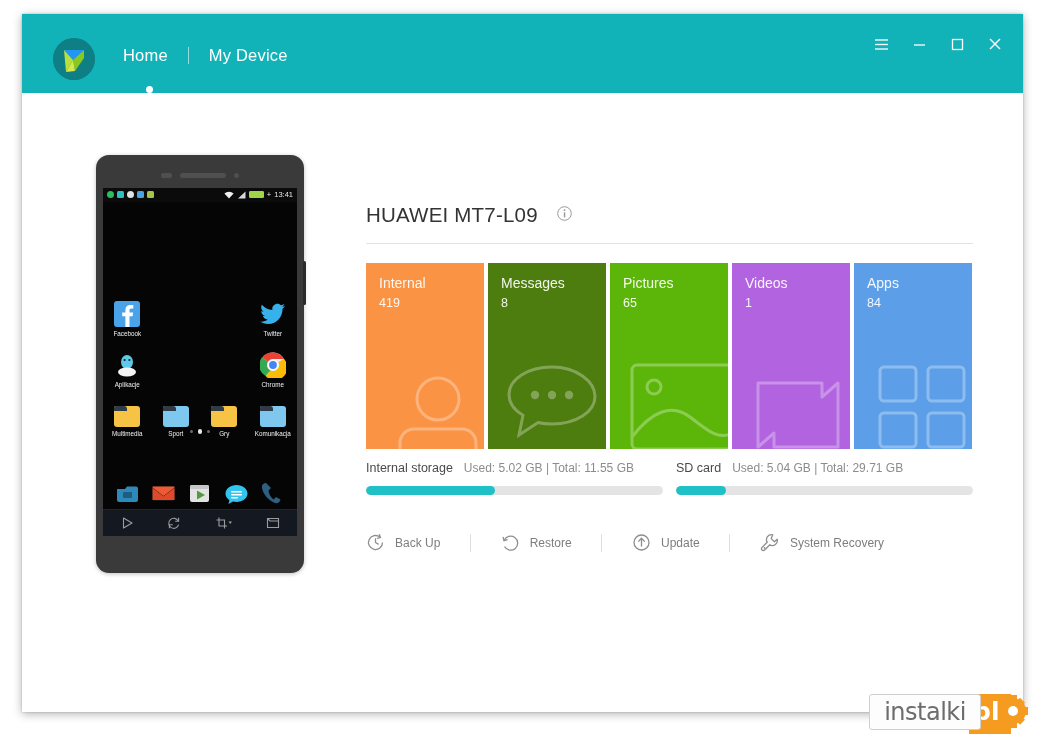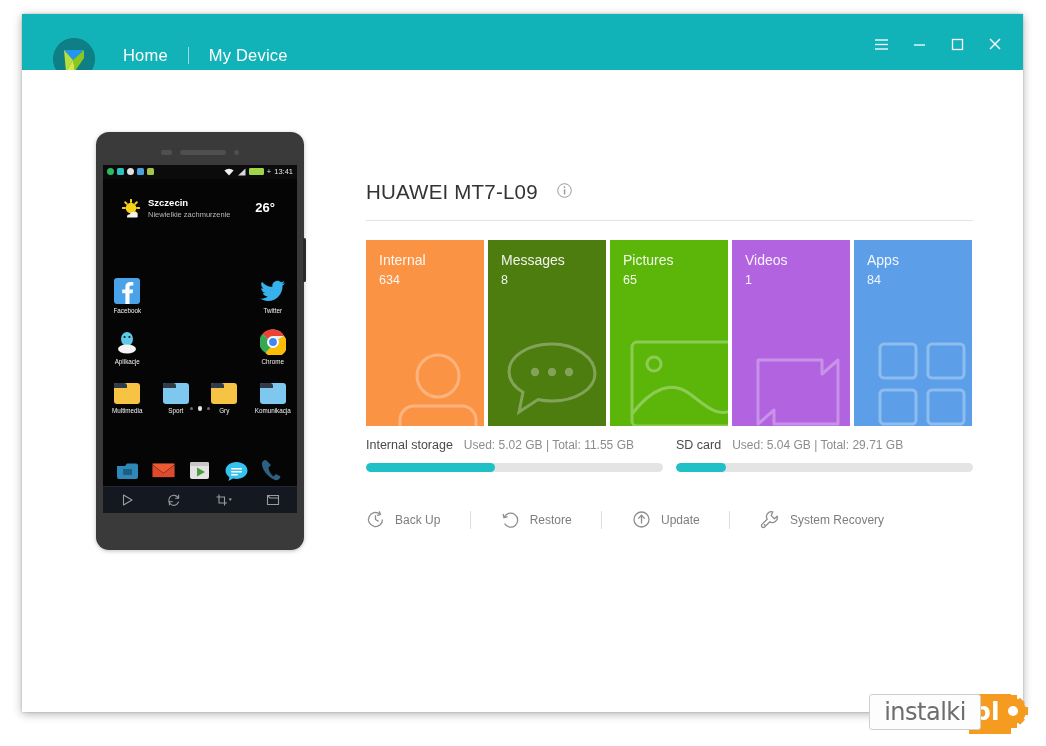--- a/index.html
+++ b/index.html
@@ -15,21 +15,21 @@
     position: absolute;
     left: 22px; top: 14px;
     width: 1001px; height: 698px;
     background: #ffffff;
     box-shadow: 0 2px 9px rgba(0,0,0,0.30), 0 0 2px rgba(0,0,0,0.20);
   }
 
   
   #title-bar {
     position: relative;
-    height: 56px;
+    height: 79px;
     background: #12b3b8;
   }
   #brand-logo {
     position: absolute; left: 31px; top: 24px;
     width: 42px; height: 42px;
     border-radius: 50%;
     background: #0c7f84;
     overflow: hidden;
   }
   #brand-logo svg { display: block; }
@@ -362,38 +362,20 @@
             </svg>
             <svg width="9" height="8" viewBox="0 0 9 8" aria-hidden="true">
               <polygon points="8.5,0.5 8.5,7.5 1,7.5" fill="#d8d8d8"></polygon>
             </svg>
             <span class="sb-batt"></span>
             <span class="sb-time">+</span>
             <span class="sb-time">13:41</span>
           </div>
         </div>
 
-        <div id="weather-widget">
-          <svg id="weather-icon" width="22" height="22" viewBox="0 0 22 22" aria-hidden="true">
-            <circle cx="10" cy="9" r="5.3" fill="#f7d117"></circle>
-            <g stroke="#f7d117" stroke-width="2" stroke-linecap="round">
-              <line x1="10" y1="0.8" x2="10" y2="3"></line>
-              <line x1="10" y1="15" x2="10" y2="17.2"></line>
-              <line x1="1.8" y1="9" x2="4" y2="9"></line>
-              <line x1="16" y1="9" x2="18.2" y2="9"></line>
-              <line x1="4.2" y1="3.2" x2="5.7" y2="4.7"></line>
-              <line x1="14.3" y1="13.3" x2="15.8" y2="14.8"></line>
-              <line x1="15.8" y1="3.2" x2="14.3" y2="4.7"></line>
-            </g>
-            <path d="M6 18.5 a3 3 0 0 1 3-3.2 a4 4 0 0 1 7.6 0.6 a2.5 2.5 0 0 1 -0.4 2.6 Z" fill="#f2f2f2"></path>
-          </svg>
-          <span id="weather-city">Szczecin</span>
-          <span id="weather-desc">Niewielkie zachmurzenie</span>
-          <span id="weather-temp">26°</span>
-        </div>
 
         <div id="app-grid">
 
           <div class="app-row">
             <div class="app-cell">
               <span class="app-ico">
                 <svg width="26" height="26" viewBox="0 0 26 26" aria-hidden="true">
                   <rect width="26" height="26" rx="3" fill="#4aa3e8"></rect>
                   <path d="M15.5 26 V15.2 h3.1 l0.5-3.7 h-3.6 V9.2 c0-1 0.3-1.8 1.8-1.8 h2 V4.1 C18.9 4 17.7 3.9 16.3 3.9 c-2.9 0-4.9 1.8-4.9 5 v2.6 H8.2 v3.7 h3.2 V26 Z" fill="#ffffff"></path>
                 </svg>
@@ -559,21 +541,21 @@
             <rect x="6.8" y="6.2" width="1.5" height="5.2" rx="0.6" fill="#9a9a9a"></rect>
           </svg>
         </span>
       </div>
       <div id="header-rule"></div>
 
       <div id="tiles-row">
 
         <div class="tile" style="background:#fb9345">
           <span class="tile-label">Internal</span>
-          <span class="tile-count">634</span>
+          <span class="tile-count">419</span>
           <span class="tile-art">
             <svg width="108" height="96" viewBox="0 0 108 96" aria-hidden="true">
               <circle cx="48" cy="28" r="21" fill="none" stroke="#ffffff" stroke-width="3"></circle>
               <path d="M10 96 V72 a14 14 0 0 1 14-14 h48 a14 14 0 0 1 14 14 V96" fill="none" stroke="#ffffff" stroke-width="3"></path>
             </svg>
           </span>
         </div>
 
         <div class="tile" style="background:#4d7c0f">
           <span class="tile-label">Messages</span>

